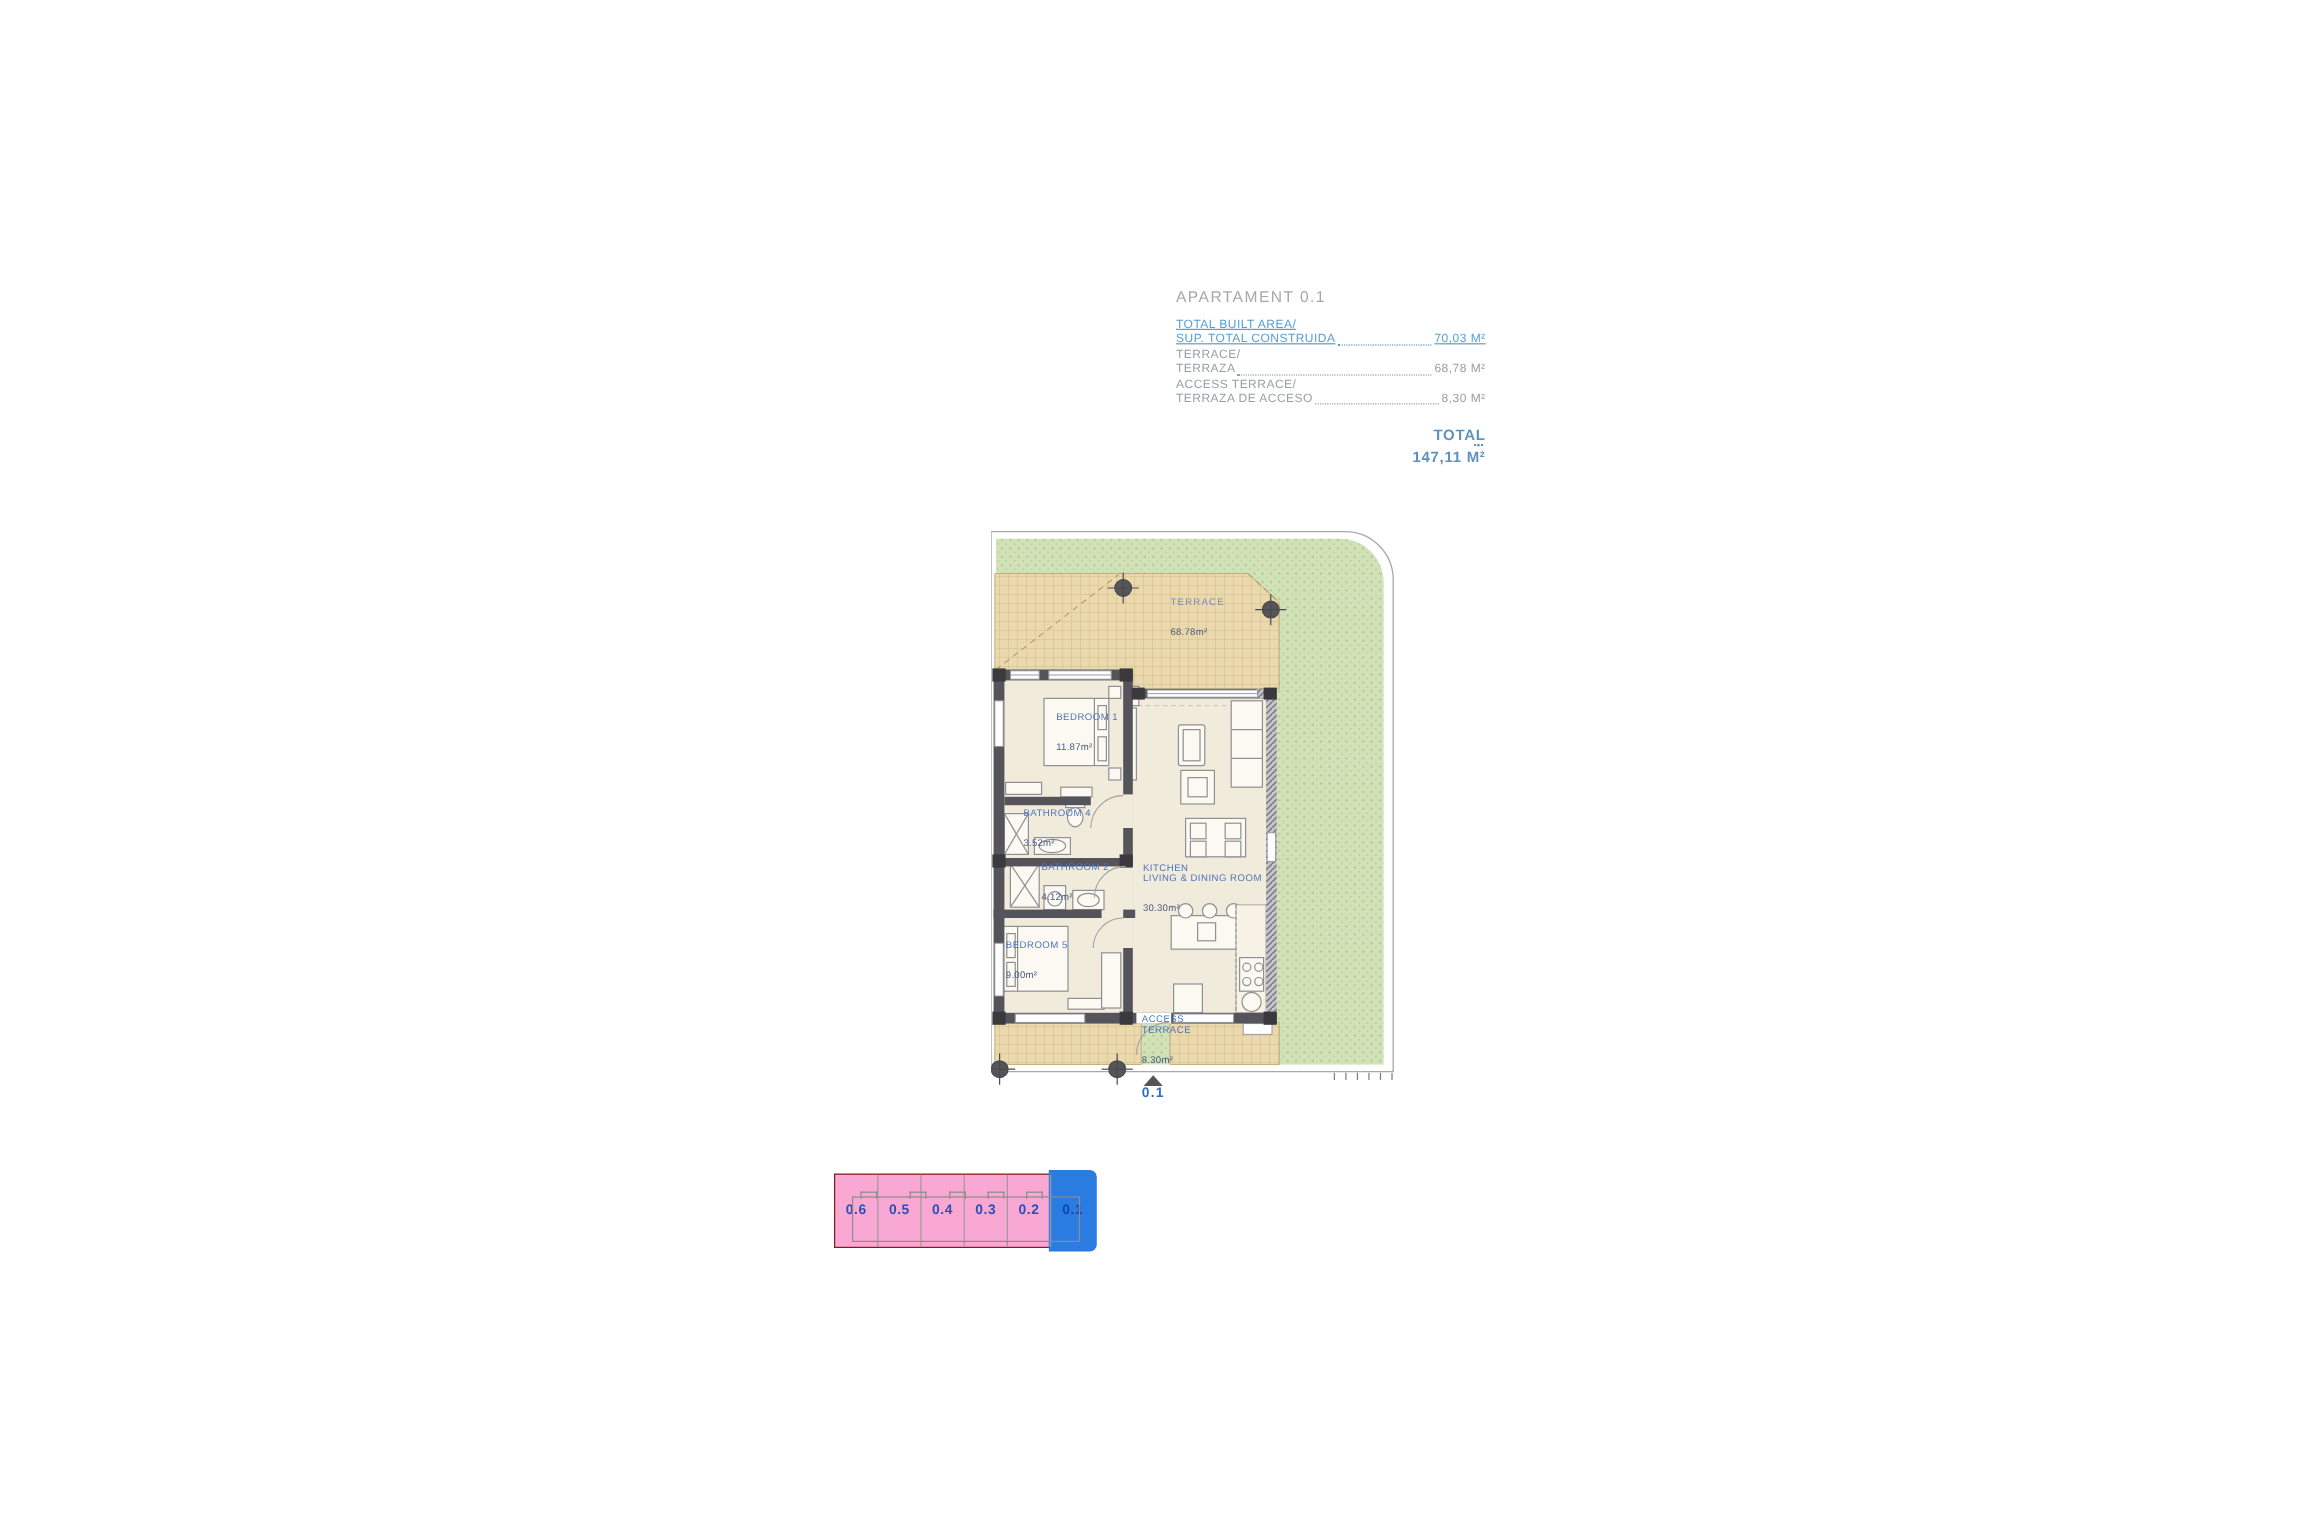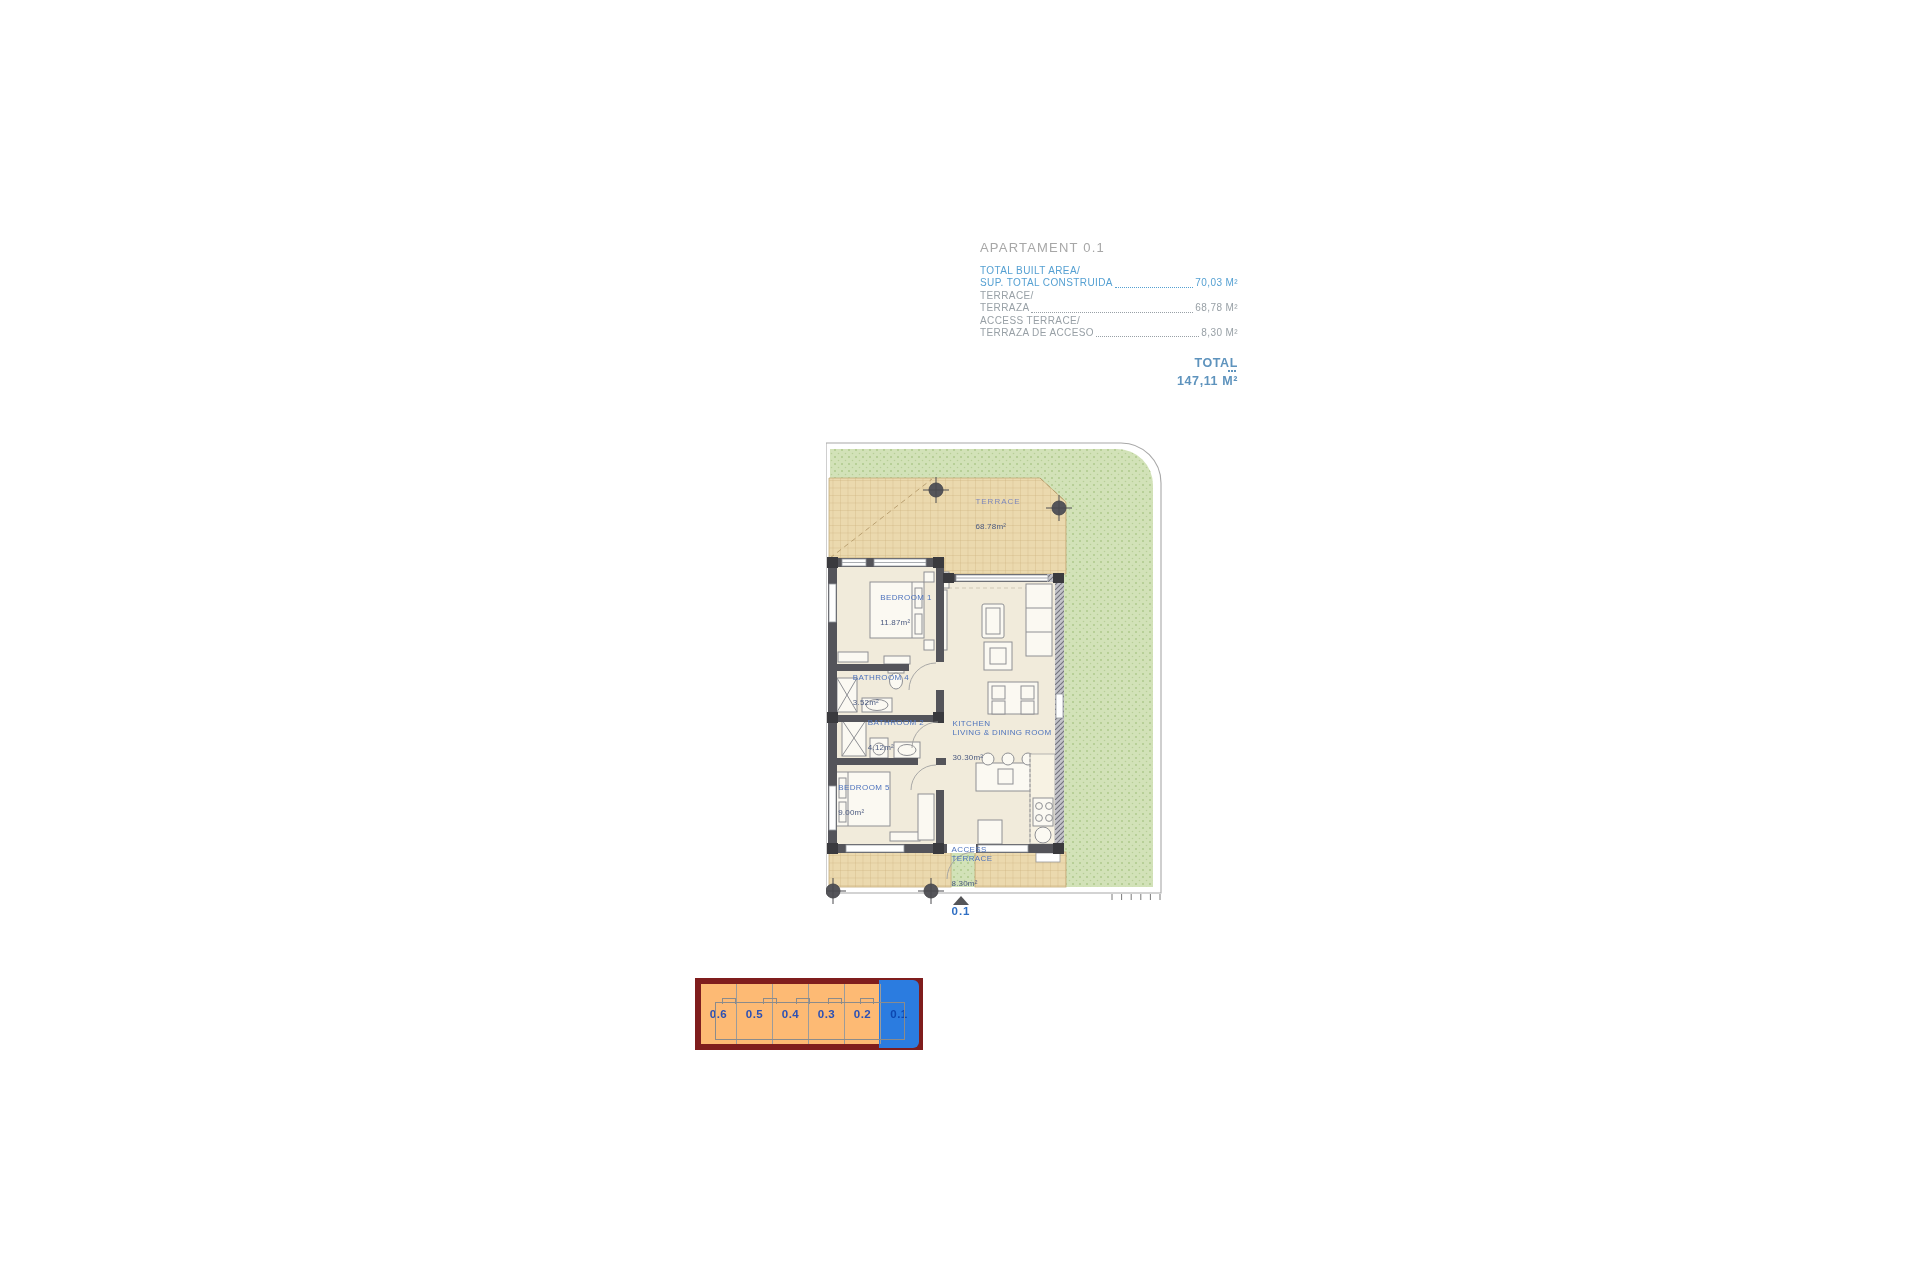--- a/index.html
+++ b/index.html
@@ -11,40 +11,40 @@
   .page{position:absolute;inset:0;background:#fff;}
 
   
   .spec{position:absolute;left:980px;top:240px;width:258px;}
   .spec .title{
     font-size:13px;letter-spacing:1.2px;color:#a7a7a7;margin-bottom:10px;
   }
   .spec .line{display:flex;align-items:flex-end;font-size:10px;letter-spacing:0.4px;line-height:12.4px;}
   .spec .leader{flex:1;border-bottom:1.6px dotted currentColor;margin:0 2px 2px 2px;min-width:8px;}
   .spec .noleader{display:block;}
-  .c-blue{color:#55a0d2;}
+  .c-blue{color:#55a0d2;text-decoration:underline;}
   .c-gray{color:#98a0a6;}
   .spec .total{display:flex;align-items:flex-end;margin-top:17px;font-size:12.5px;
     font-weight:bold;color:#5e93bd;letter-spacing:0.6px;flex-direction:column;}
   .spec .total .leader{border-bottom:2px dotted #5e93bd;margin-bottom:2px;}
 
   
   .plan-svg{position:absolute;left:826px;top:440px;width:340px;height:475px;}
 
   .plan-label{position:absolute;transform:translate(-50%,-50%);text-align:left;
     white-space:nowrap;pointer-events:none;}
   .plan-label .rname{font-size:8px;line-height:9px;color:#4f74bd;letter-spacing:0.4px;}
   .plan-label .rarea{font-size:8px;line-height:9px;color:#4b5a80;letter-spacing:0.2px;margin-top:16px;}
   .plan-label.terr .rname{color:#7e88bb;letter-spacing:1px;}
   .unit-marker{position:absolute;transform:translate(-50%,-50%);font-size:11.5px;
     font-weight:bold;color:#2f6fc4;letter-spacing:1px;}
 
   
   .index{position:absolute;left:695px;top:978px;width:216px;height:60px;
-    border:6px solid #7f1d1d;background:#fdba74;}
+    border:1px solid #7f1d1d;background:#f9a8d4;}
   .index .cells{position:absolute;inset:0;display:flex;}
   .index .cell{width:36px;height:100%;display:flex;align-items:center;justify-content:center;
     border-right:1px solid #9b9b9b;box-sizing:border-box;position:relative;z-index:2;}
   .index .cell:last-child{border-right:none;}
   .index .cell .lbl{font-size:11.5px;font-weight:bold;color:#2b50b4;letter-spacing:0.5px;}
   .index .sel-bg{position:absolute;left:178px;top:-4px;width:40px;height:68px;
     background:#2b7ce0;border-radius:0 6px 6px 0;z-index:1;}
   .index .cell.selected .lbl{color:#0d47b0;}
   .index .inner-outline{position:absolute;left:14px;top:18px;width:188px;height:36px;
     border:1px solid #8b8b8b;z-index:3;pointer-events:none;}

